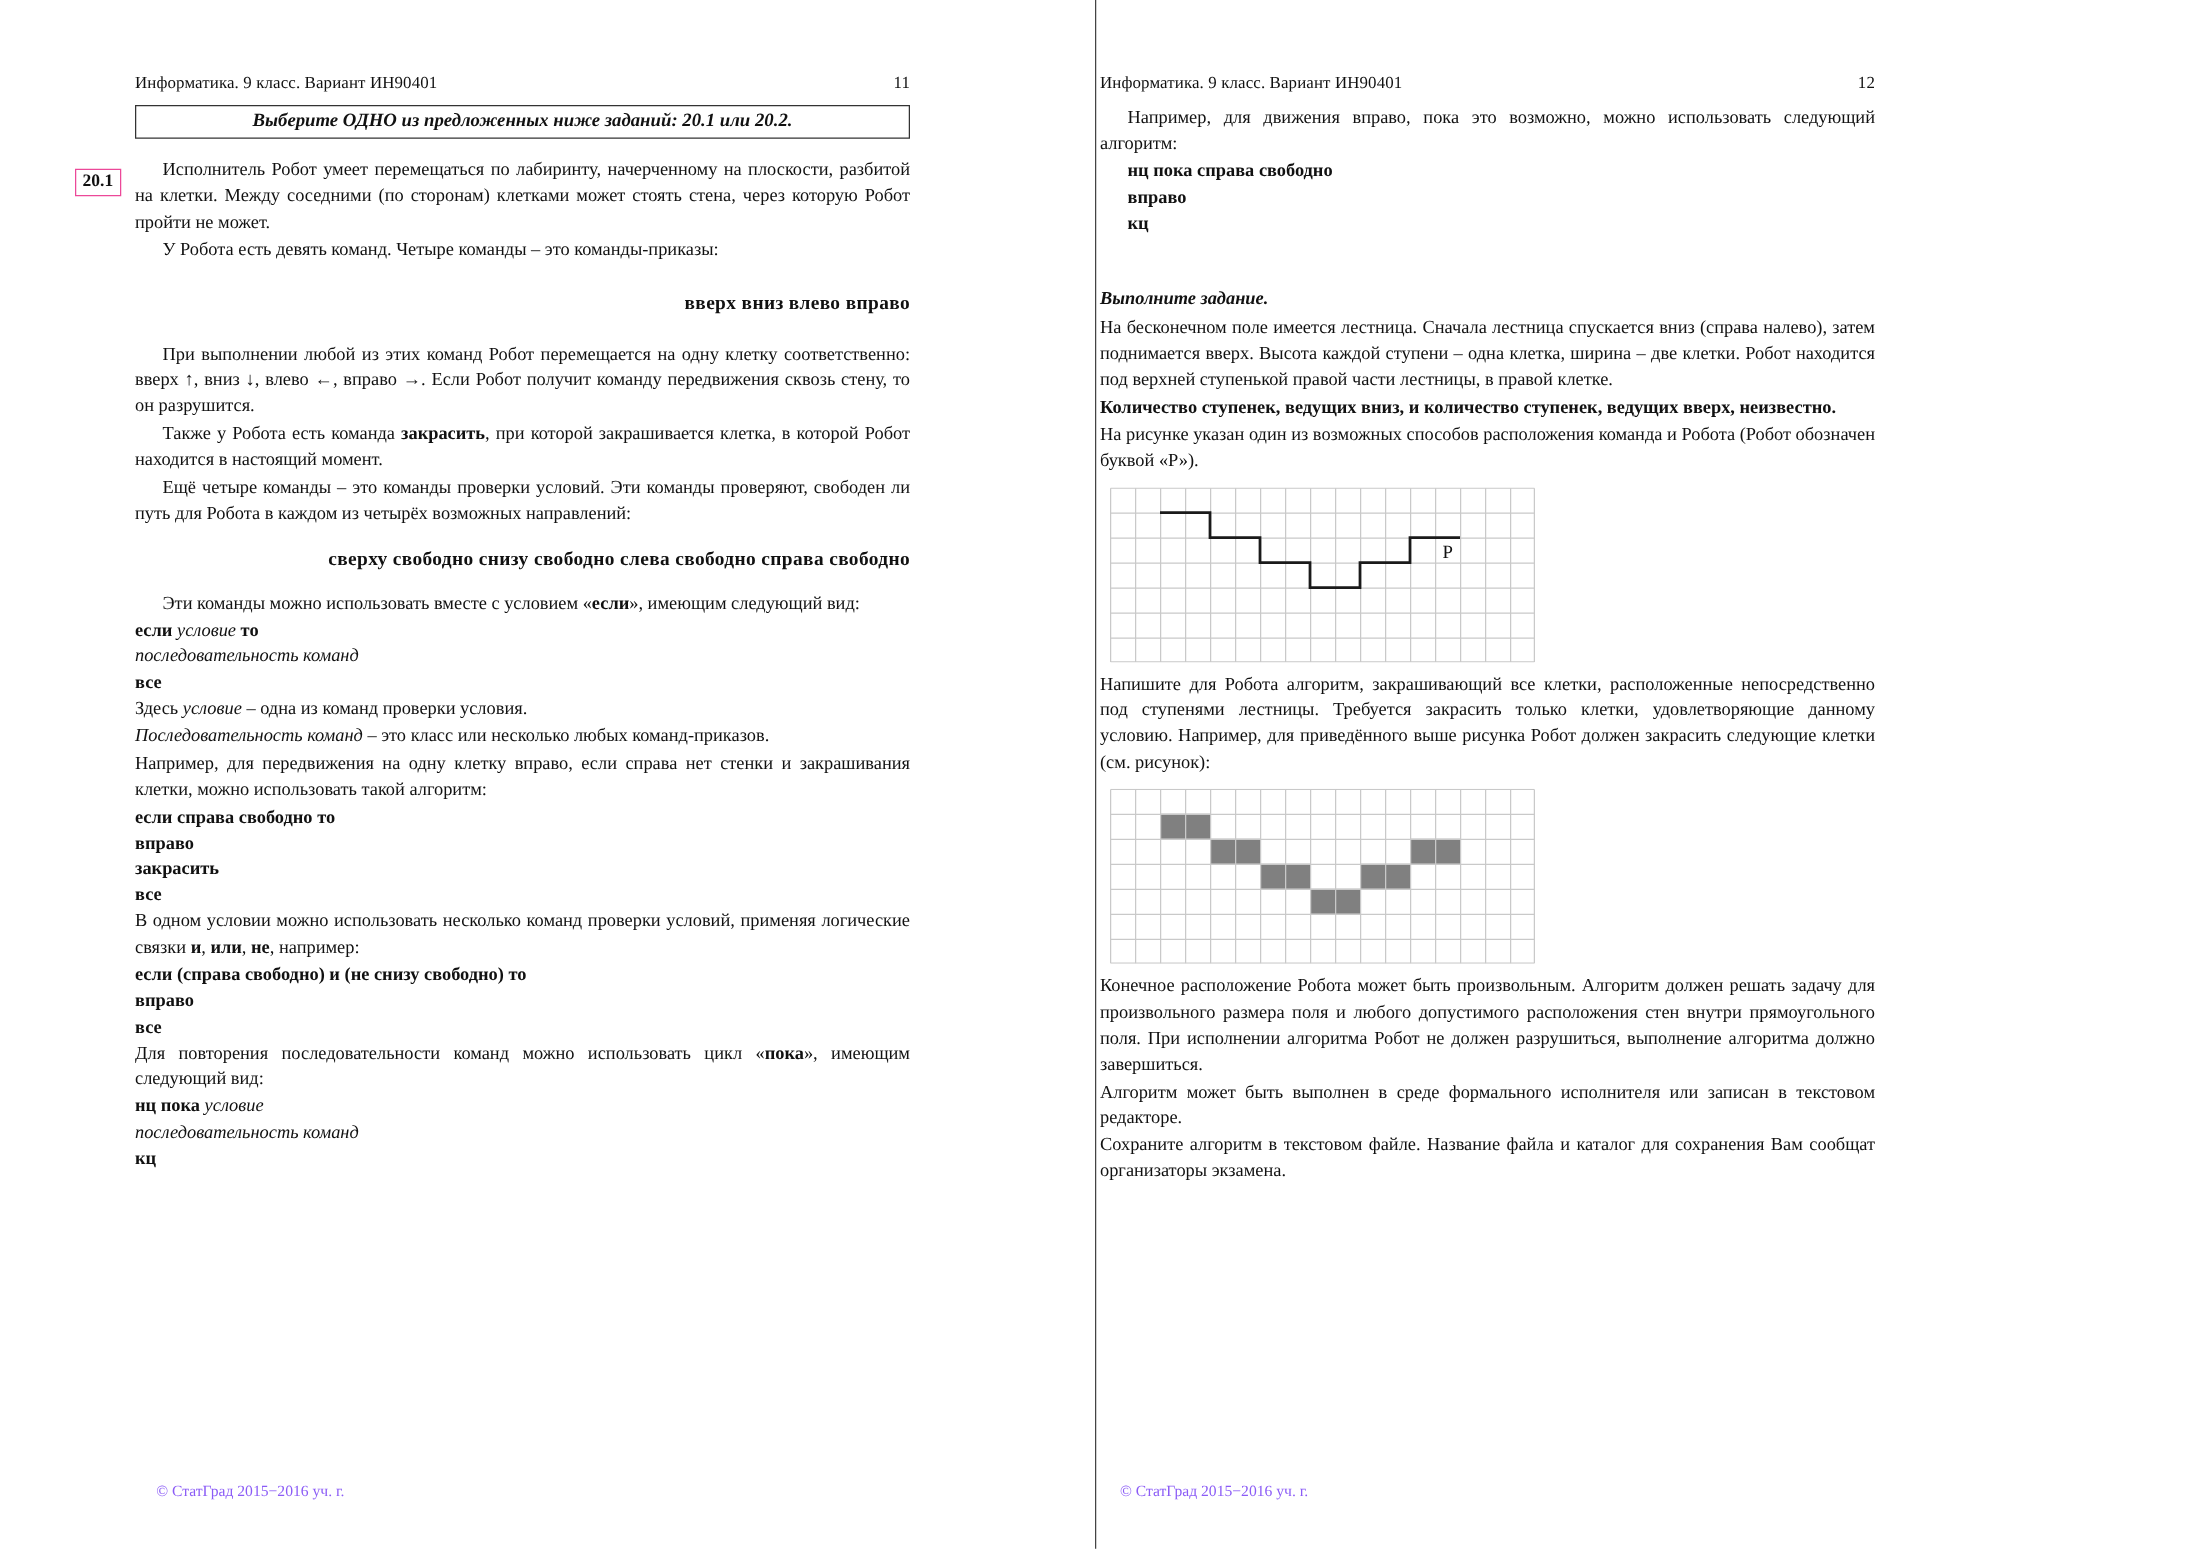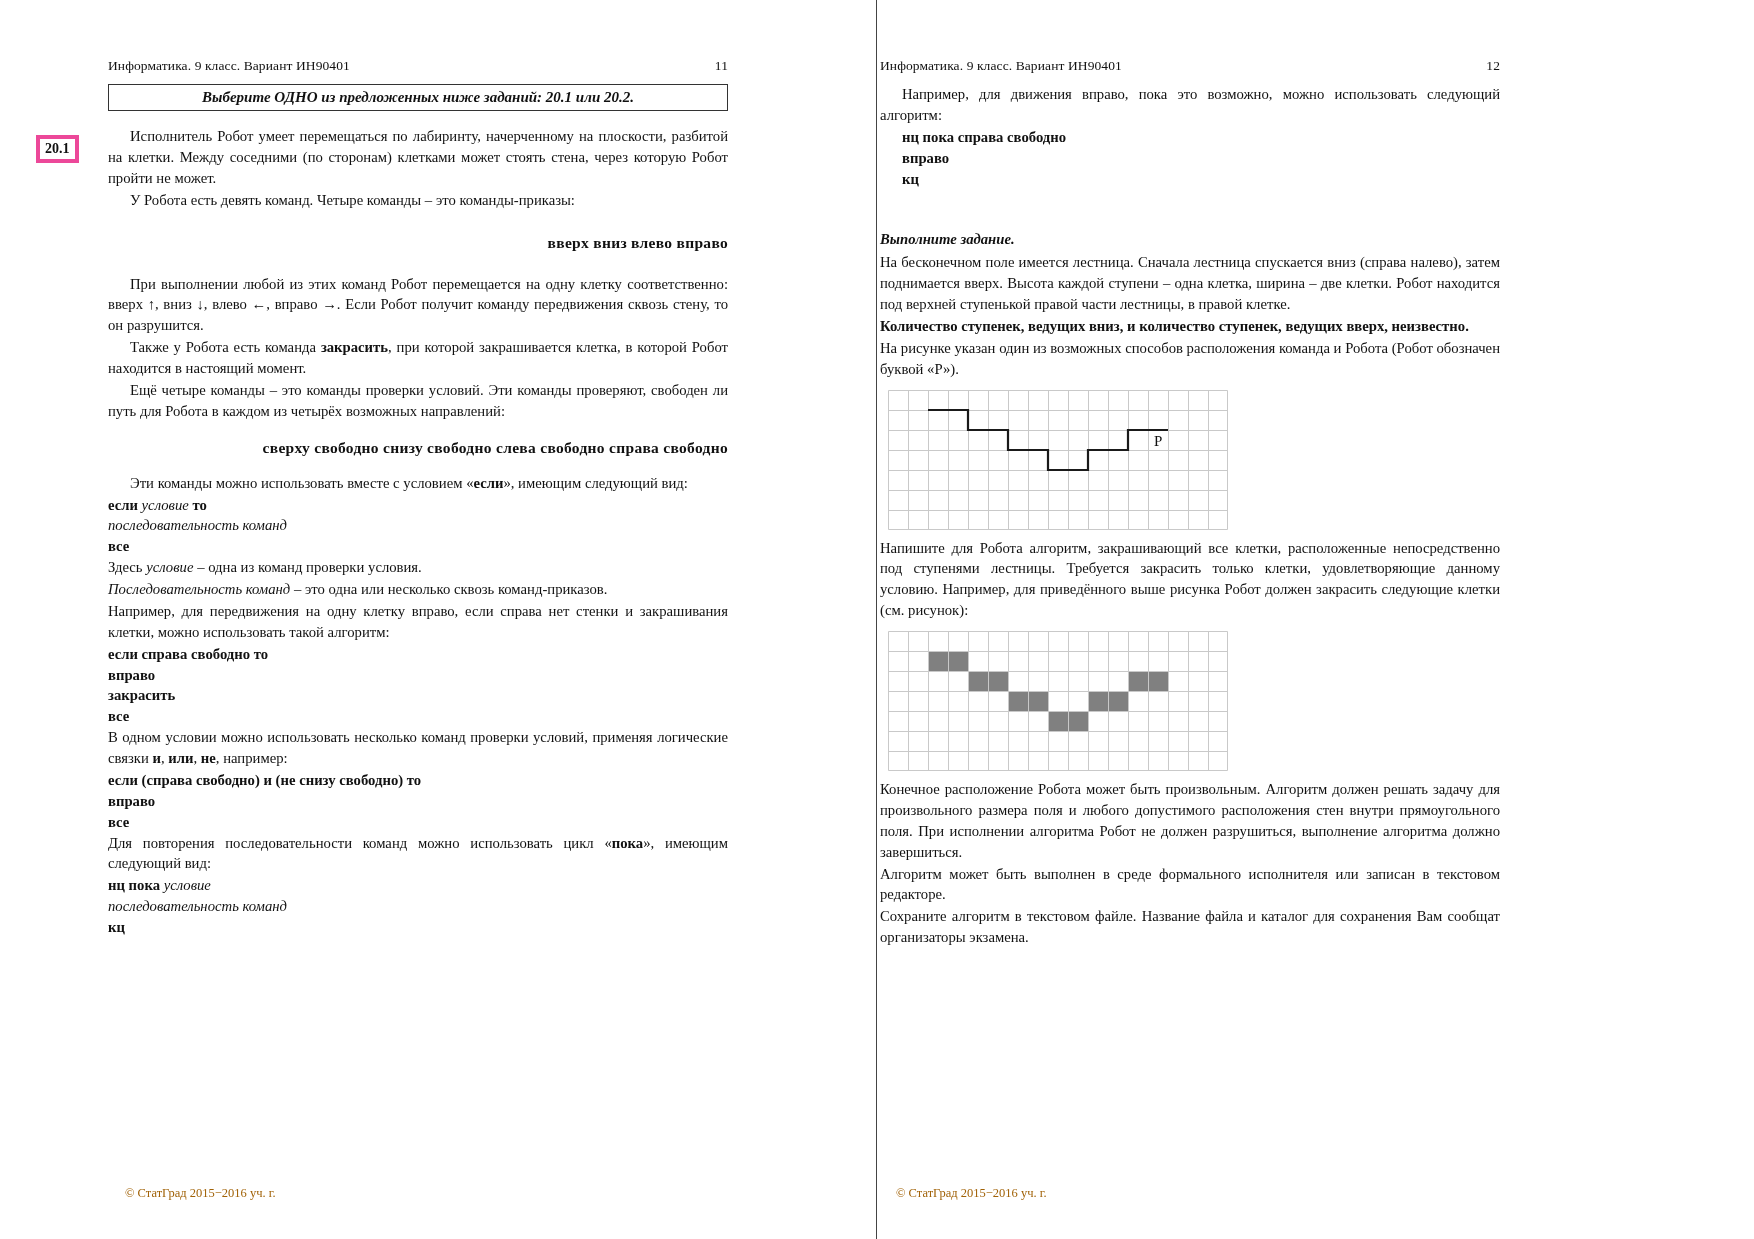--- a/index.html
+++ b/index.html
@@ -28,25 +28,25 @@
   .indent{text-indent:22px;}
   .b{font-weight:bold;}
   .i{font-style:italic;}
   .bi{font-weight:bold;font-style:italic;}
   .cmdline{font-weight:bold;font-size:14.7px;line-height:1.42;}
   .cmdline-i{font-style:italic;font-size:14.7px;line-height:1.42;}
   .cmd-center{text-align:right;font-weight:bold;font-size:15.5px;letter-spacing:.3px;}
   .spacer10{height:14px;}
   .spacer16{height:20px;}
   .tasknum{
-    position:absolute;left:36px;top:135px;
-    border:4px solid #ec4899;padding:2px 5px;font-size:14px;font-weight:bold;
+    position:absolute;left:60px;top:135px;
+    border:1px solid #ec4899;padding:2px 5px;font-size:14px;font-weight:bold;
     background:#fff;
   }
-  .footer{position:absolute;bottom:38px;font-size:12.5px;color:#a16207;}
+  .footer{position:absolute;bottom:38px;font-size:12.5px;color:#8b5cf6;}
   .footer-left{left:125px;}
   .footer-right{left:896px;}
   .indent-block{padding-left:22px;}
   .figwrap{margin:10px 0 8px 8px;}
   svg{display:block;}
 </style>
 </head>
 <body>
 
 <div class="sheet">
@@ -91,21 +91,21 @@
         <span>то</span>
       </p>
       <p class="cmdline-i">последовательность команд</p>
       <p class="cmdline">все</p>
 
       <p class="para">
         <span>Здесь </span><span class="i">условие</span><span> – одна из команд проверки условия.</span>
       </p>
 
       <p class="para">
-        <span class="i">Последовательность команд</span><span> – это одна или несколько сквозь команд-приказов.</span>
+        <span class="i">Последовательность команд</span><span> – это класс или несколько любых команд-приказов.</span>
       </p>
 
       <p class="para">Например, для передвижения на одну клетку вправо, если справа нет стенки и закрашивания клетки, можно использовать такой алгоритм:</p>
 
       <p class="cmdline">если справа свободно то</p>
       <p class="cmdline">вправо</p>
       <p class="cmdline">закрасить</p>
       <p class="cmdline">все</p>
 
       <p class="para">

